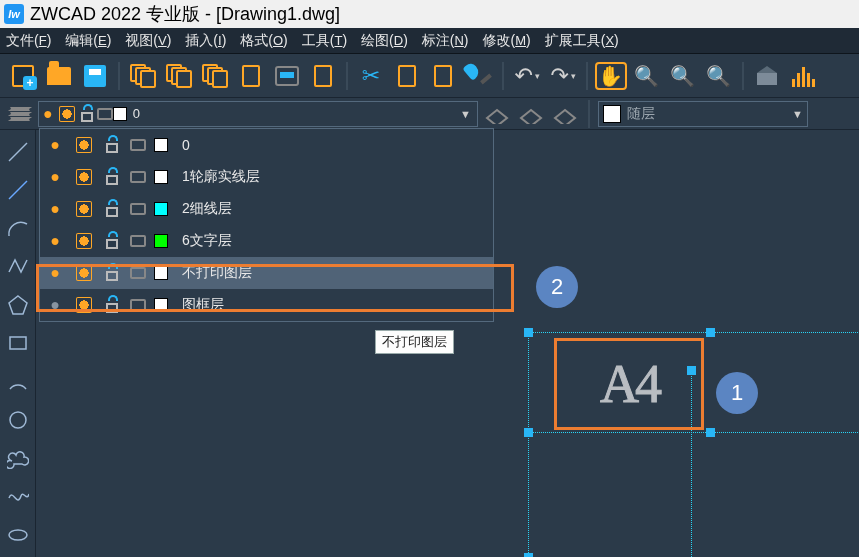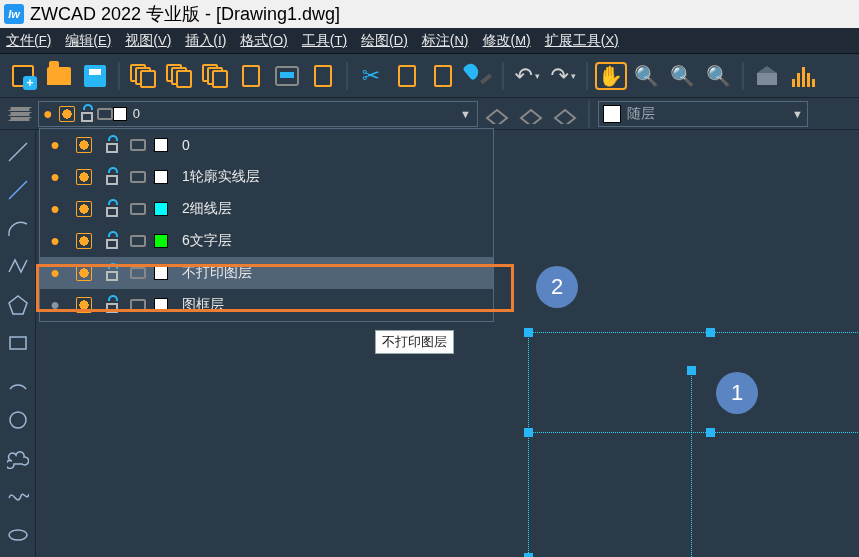--- a/index.html
+++ b/index.html
@@ -5,21 +5,21 @@
   * { box-sizing: border-box; margin: 0; padding: 0; font-family: "Microsoft YaHei", sans-serif; font-size: 13px; }
   body { background: #2b3a49; width: 859px; height: 557px; overflow: hidden; position: relative; }
 
   
   .titlebar { background: #f0f0f0; color: #000; height: 28px; display: flex; align-items: center; padding: 0 4px; gap: 6px; }
   .titlebar .logo { width: 20px; height: 20px; background: #2196f3; border-radius: 3px; display: flex; align-items: center; justify-content: center; color: #fff; font-weight: bold; font-size: 11px; font-style: italic; }
   .titlebar .title-text { font-size: 18px; }
 
   
   .menubar { background: #1f2a36; color: #e8e8e8; height: 26px; display: flex; align-items: center; padding: 0 6px; gap: 14px; border-bottom: 1px solid #0e151c; }
-  .menubar .menu-item { cursor: pointer; font-size: 14px; text-decoration: underline; }
+  .menubar .menu-item { cursor: pointer; font-size: 14px; }
   .menubar .menu-item u { text-decoration: underline; }
 
   
   .toolbar1 { background: #2b3a49; height: 44px; display: flex; align-items: center; padding: 0 6px; gap: 2px; border-bottom: 1px solid #1a2531; }
   .tbtn { width: 34px; height: 34px; display: flex; align-items: center; justify-content: center; border-radius: 3px; cursor: pointer; position: relative; }
   .tsep { width: 2px; height: 28px; background: #3a4a59; margin: 0 4px; }
   .icon-rect { width: 22px; height: 22px; border: 2px solid #ffa726; border-radius: 2px; background: #1e2e3d; position: relative; }
   .icon-new .plus { position: absolute; right: -5px; bottom: -5px; width: 14px; height: 14px; background: #29b6f6; color: #fff; border-radius: 3px; font-size: 12px; font-weight: bold; display: flex; align-items: center; justify-content: center; line-height: 1; }
   .icon-open { border-color: #ffa726; background: #ffa726; width: 24px; height: 18px; border-radius: 2px 2px 0 0; position: relative; }
   .icon-open::before { content: ""; position: absolute; top: -6px; left: 2px; width: 10px; height: 6px; background: #ffa726; border-radius: 2px 2px 0 0; }
@@ -414,16 +414,19 @@
   <div class="cyan-line v" style="top:202px; left:492px; height:225px;"></div>
   <div class="cyan-line v" style="top:240px; left:655px; height:187px;"></div>
 
   <div class="sel-handle" style="top:198px; left:488px;"></div>
   <div class="sel-handle" style="top:198px; left:670px;"></div>
   <div class="sel-handle" style="top:298px; left:488px;"></div>
   <div class="sel-handle" style="top:298px; left:670px;"></div>
   <div class="sel-handle" style="top:236px; left:651px;"></div>
   <div class="sel-handle" style="top:423px; left:488px;"></div>
 
+  <div class="a4-box" style="top:208px; left:518px; width:150px; height:92px;">
+    <span class="a4-text">A4</span>
+  </div>
 </div>
 
 <div class="callout-circle" style="top:266px; left:536px;">2</div>
 <div class="callout-circle" style="top:372px; left:716px;">1</div>
 
 </body></html>

